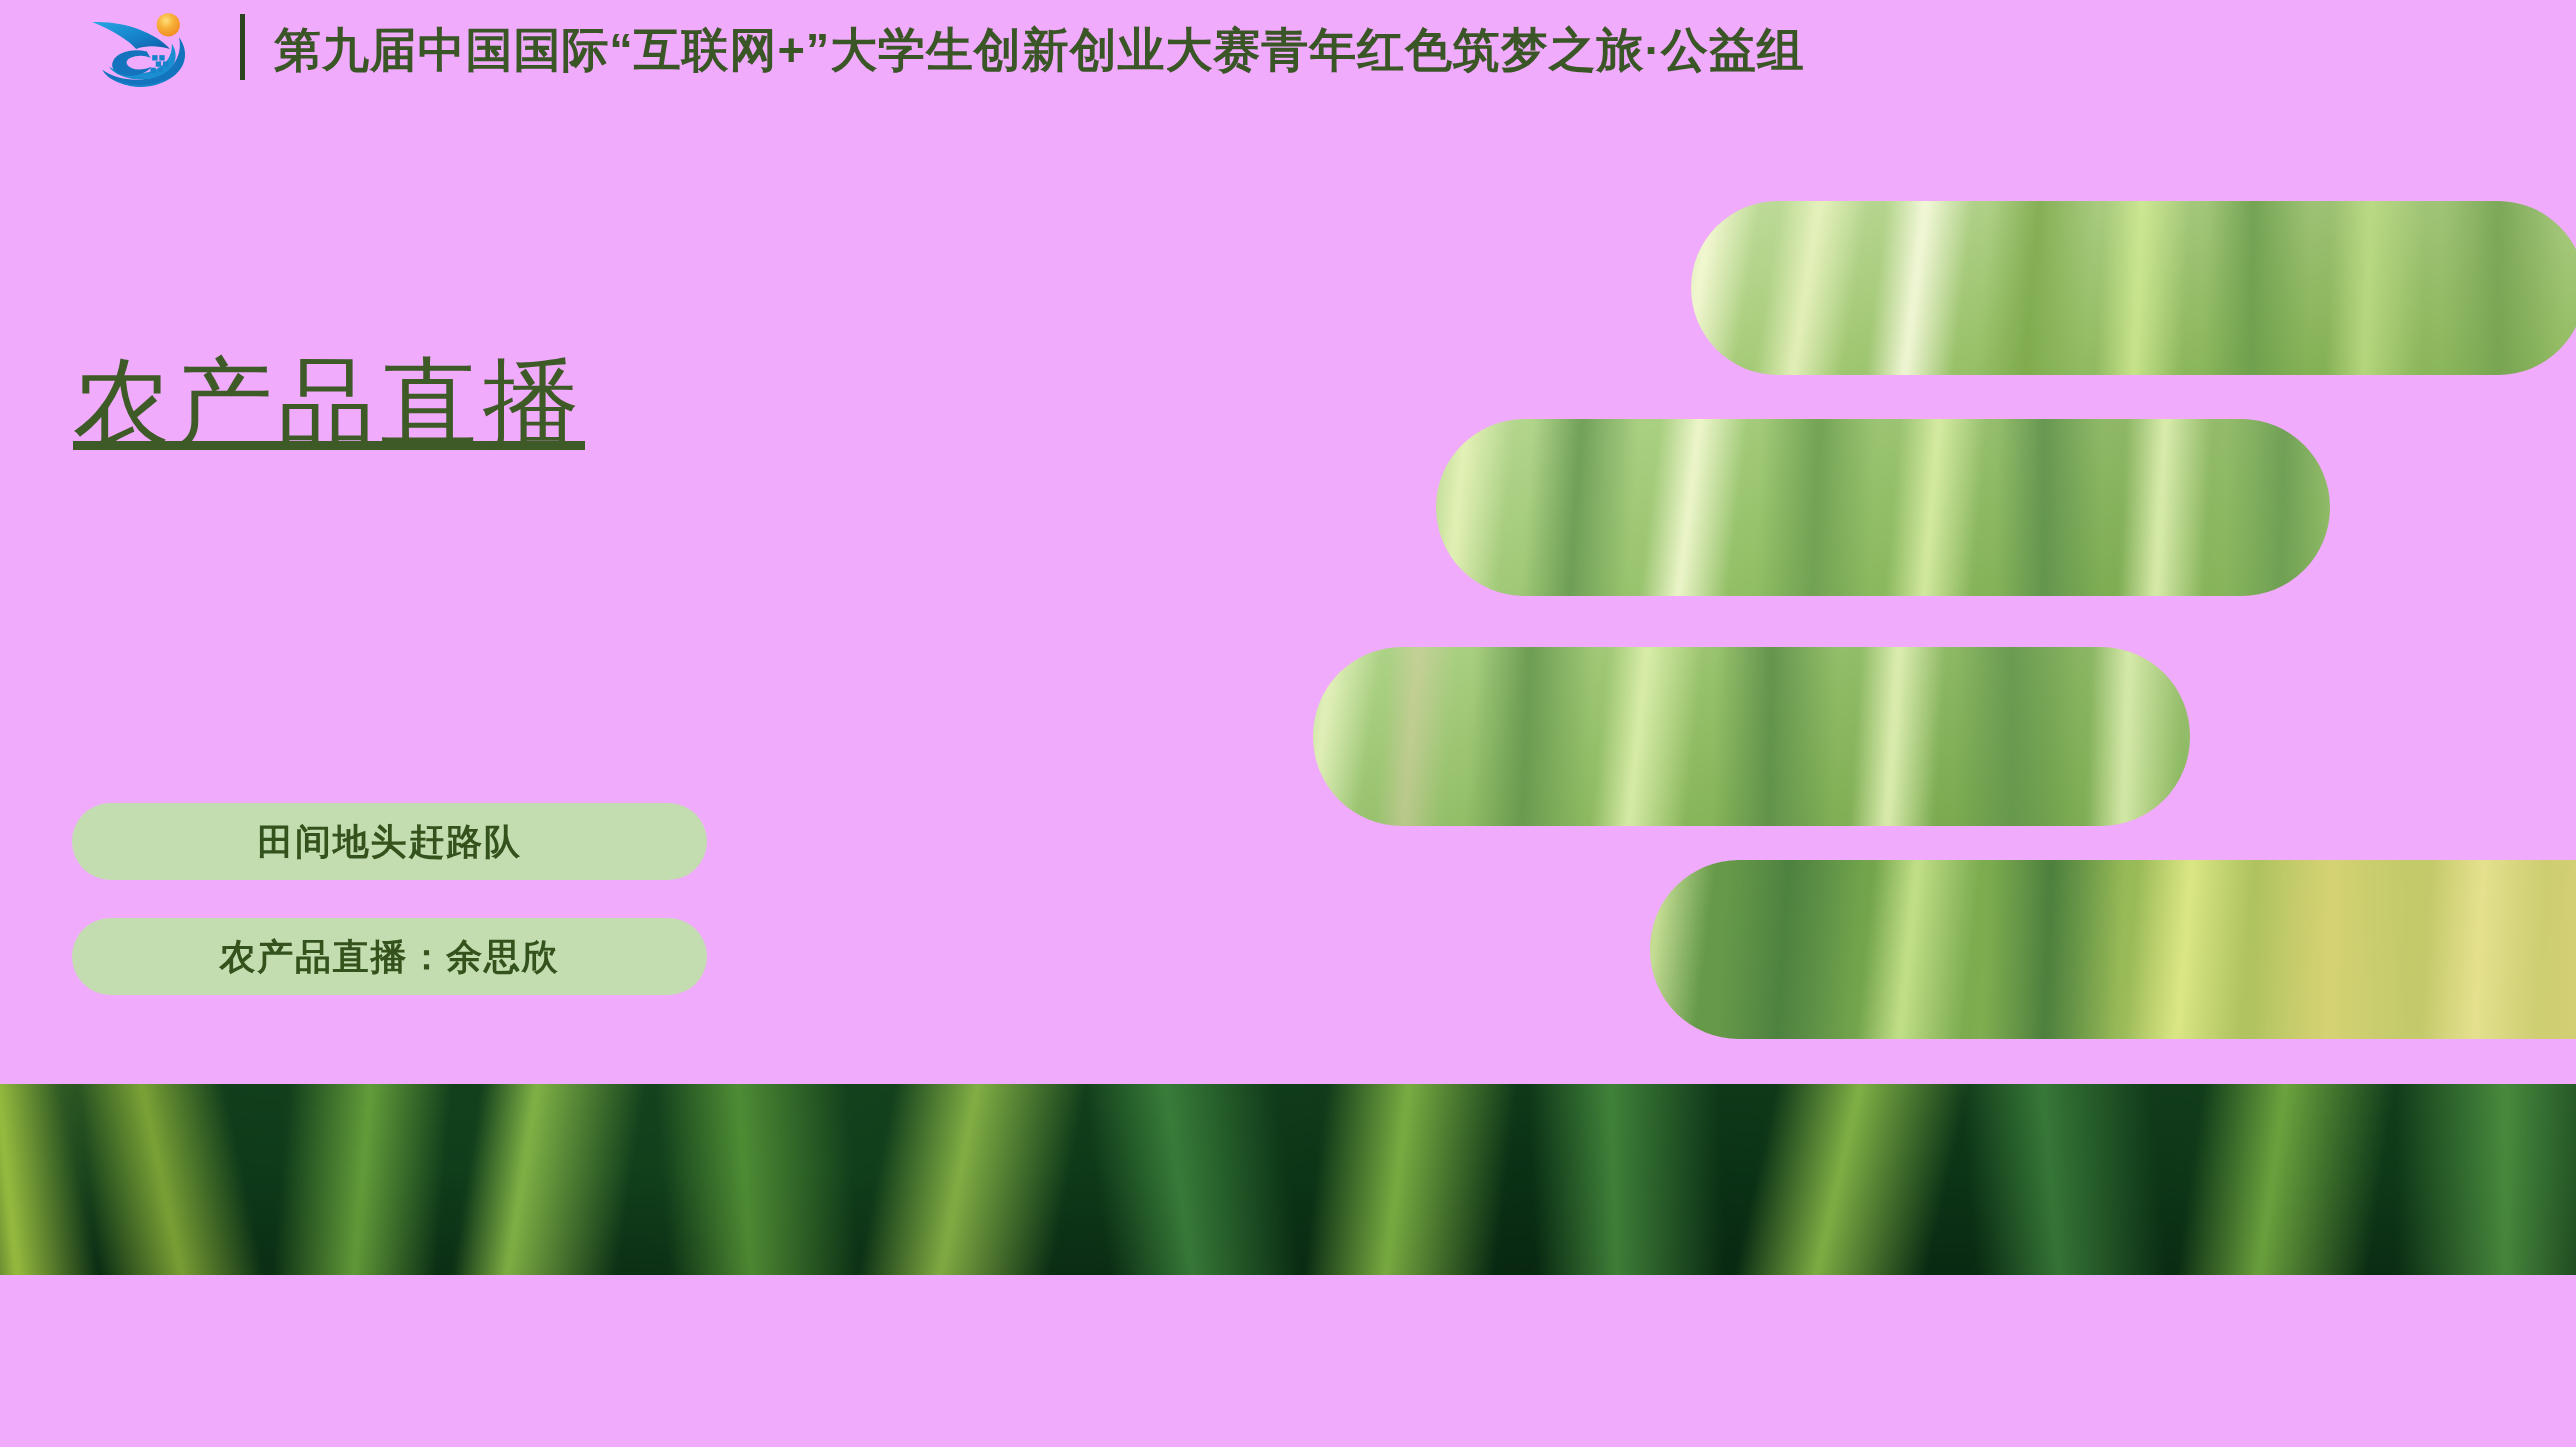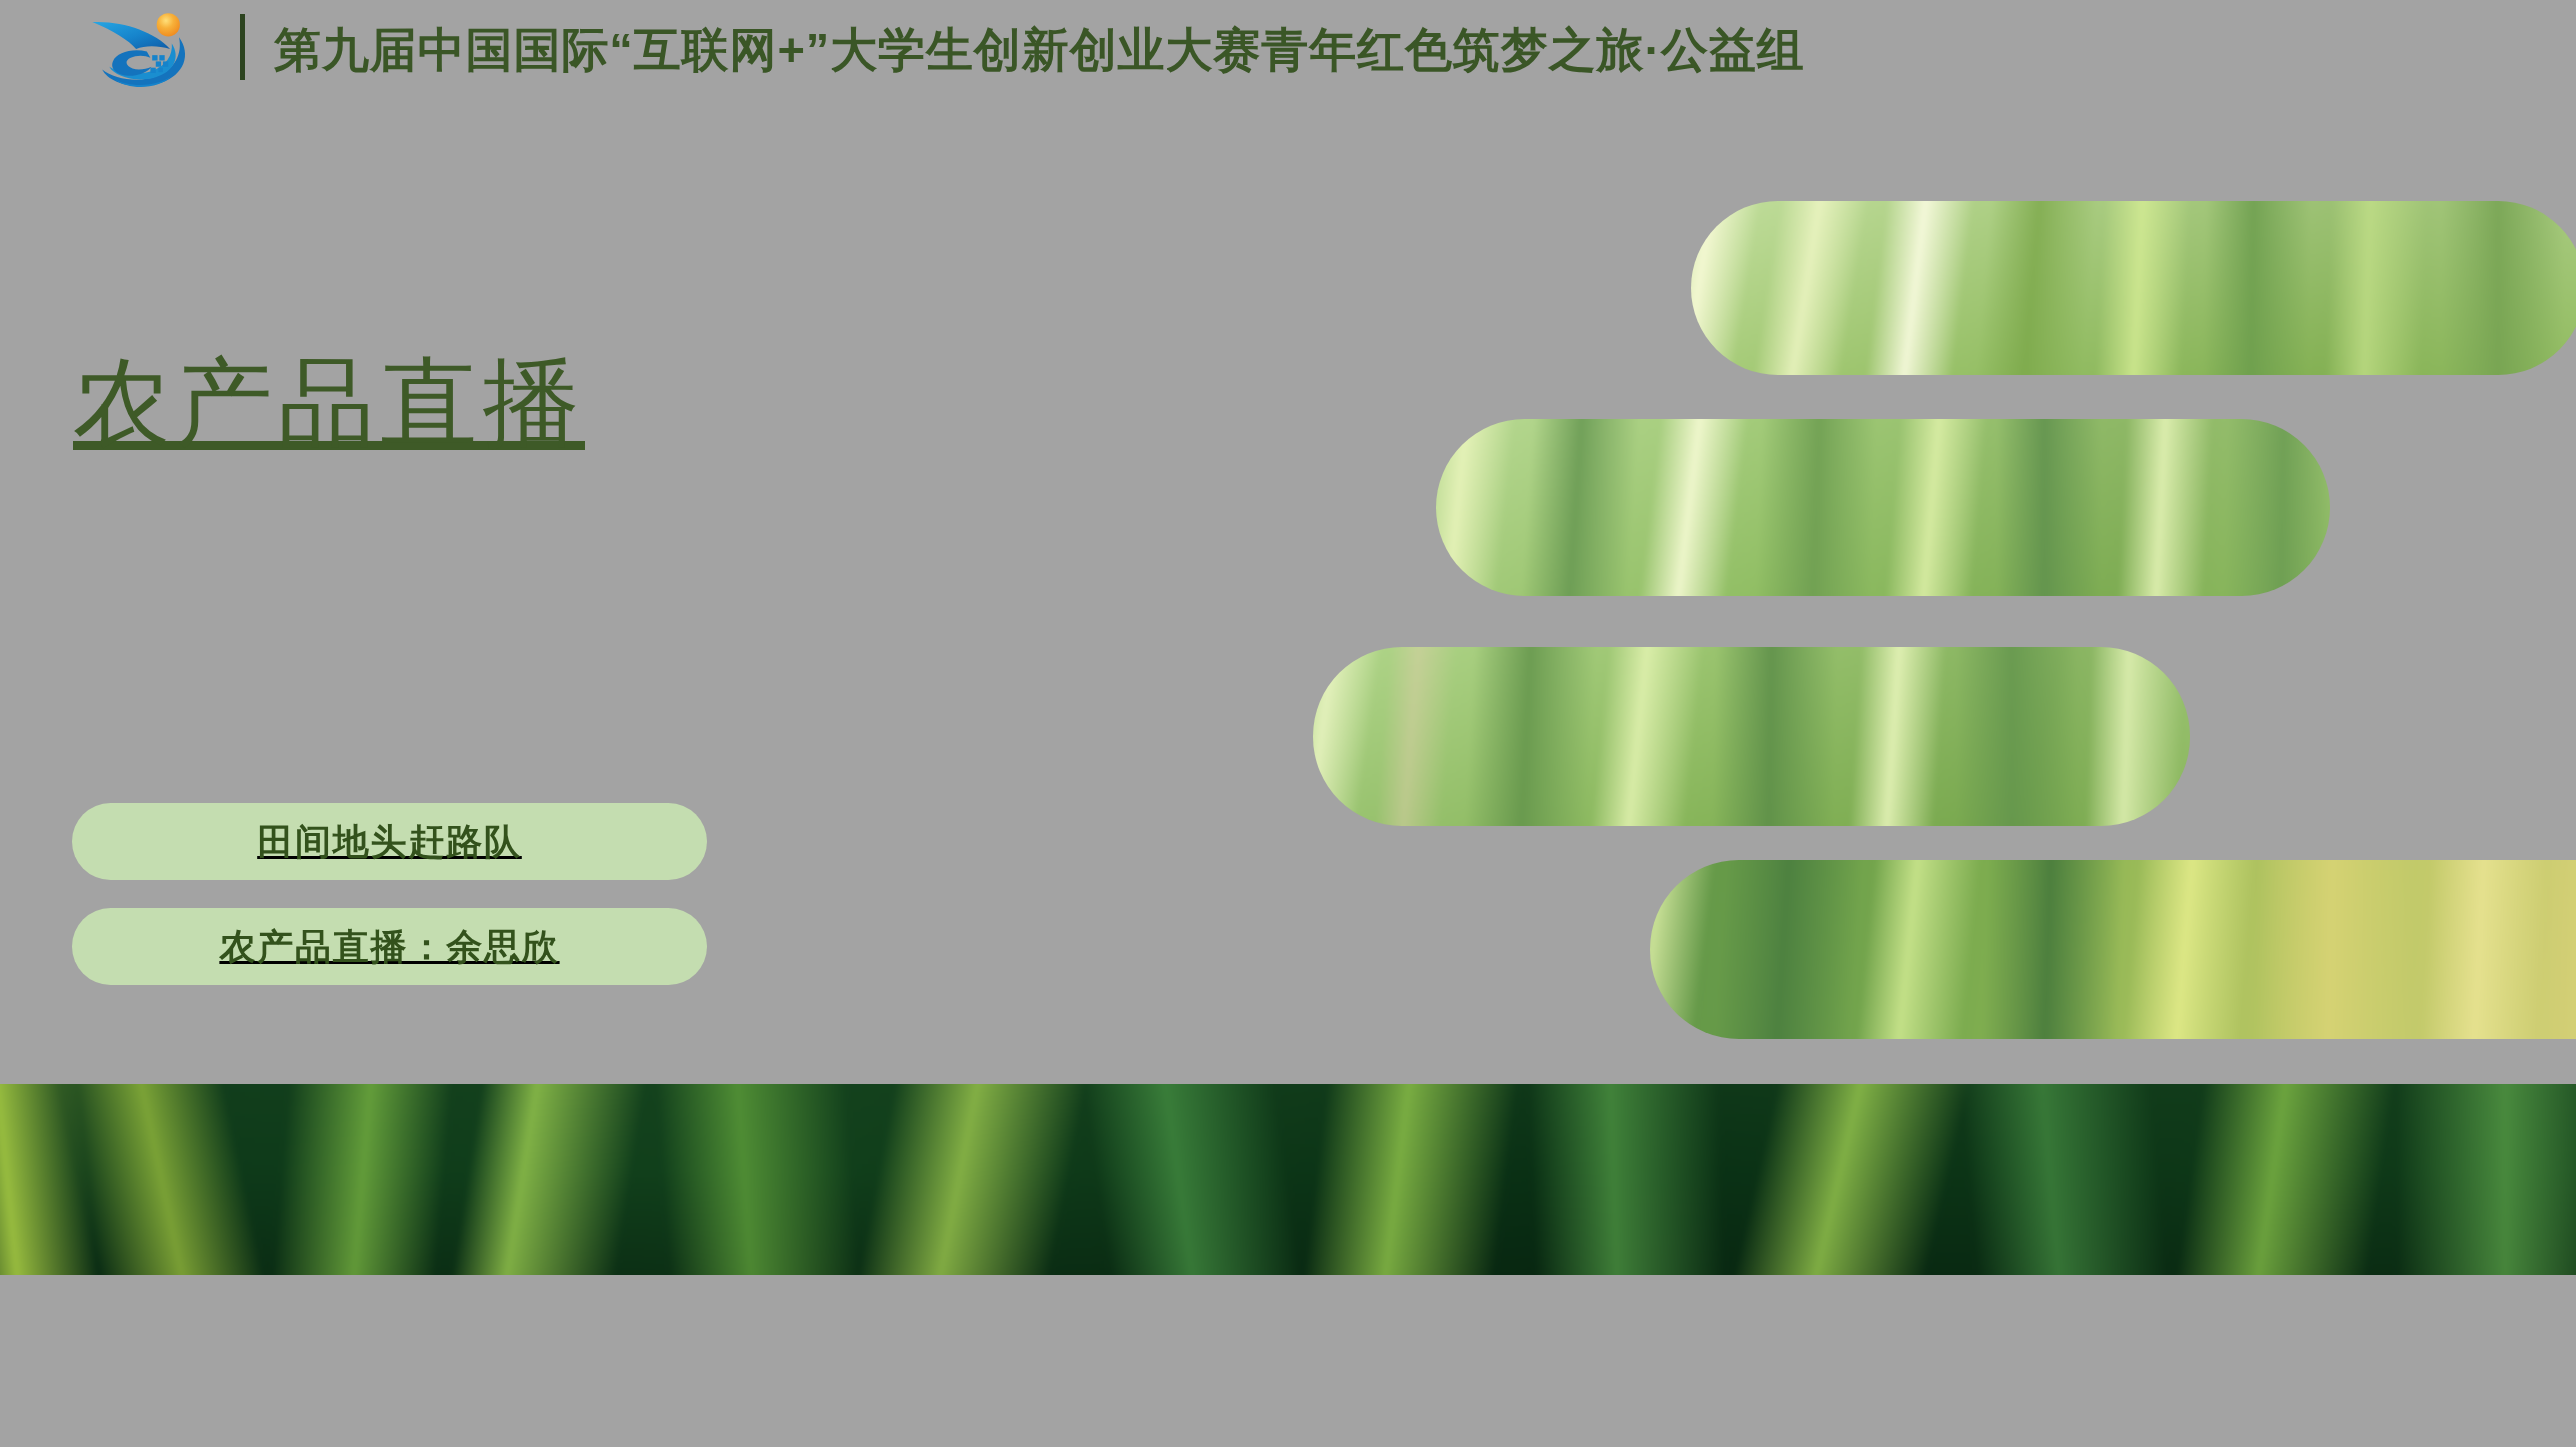--- a/index.html
+++ b/index.html
@@ -12,21 +12,21 @@
     height: 1447px;
     position: relative;
     overflow: hidden;
     font-family: "Liberation Sans", "DejaVu Sans", sans-serif;
     -webkit-font-smoothing: antialiased;
   }
 
   .slide {
     position: absolute;
     inset: 0;
-    background: #a3a3a3;
+    background: #f0abfc;
     overflow: hidden;
     padding-left: 20px;
   }
 
   
   .header {
     position: absolute;
     left: 0;
     top: 0;
     width: 2576px;
@@ -89,22 +89,21 @@
     top: 803px;
   }
   .pill {
     width: 635px;
     height: 77px;
     border-radius: 41px;
     background: #c4ddb0;
     display: flex;
     align-items: center;
     justify-content: center;
-    margin-bottom: 28px;
-    text-decoration: underline;
+    margin-bottom: 38px;
   }
   .pill-label {
     font-size: 36px;
     font-weight: 700;
     color: #33521c;
     letter-spacing: 1.8px;
     line-height: 1;
     white-space: nowrap;
   }
 

